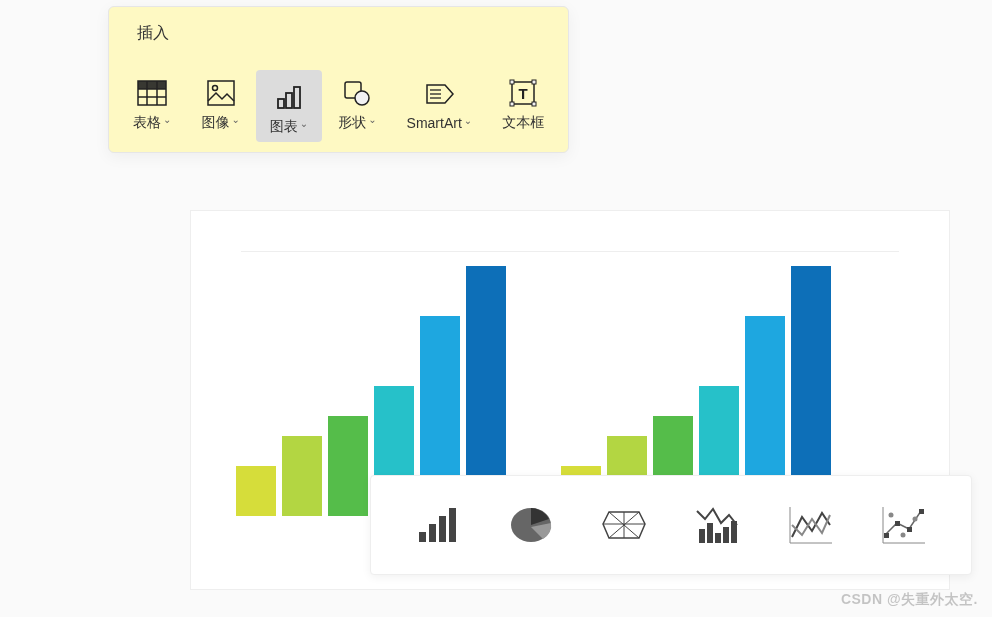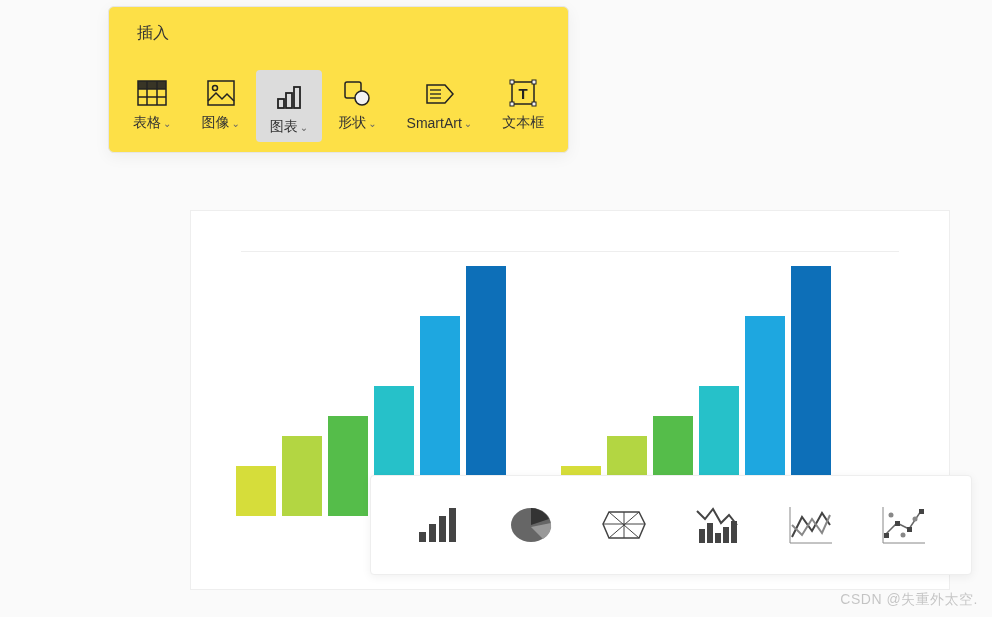--- a/index.html
+++ b/index.html
@@ -8,21 +8,21 @@
       background: #fafafa;
       width: 992px;
       height: 617px;
       position: relative;
       overflow: hidden;
     }
     .ribbon-container {
       position: absolute;
       top: 6px;
       left: 108px;
-      background: #fde047;
+      background: #fef9c3;
       border: 1px solid #e6e6e6;
       border-radius: 6px;
       box-shadow: 0 4px 16px rgba(0,0,0,0.05);
     }
     .tab-label {
       padding: 16px 28px 12px;
       font-size: 16px;
       color: #333;
       display: inline-block;
     }
@@ -48,21 +48,20 @@
     .ribbon-btn .icon-wrap {
       height: 34px;
       display: flex;
       align-items: center;
       justify-content: center;
     }
     .ribbon-btn-label {
       font-size: 14px;
       color: #333;
       display: flex;
-      align-items: center;
       gap: 2px;
       margin-top: 4px;
     }
     .chevron {
       font-size: 10px;
       color: #666;
     }
     .canvas {
       position: absolute;
       top: 210px;
@@ -119,20 +118,21 @@
       justify-content: center;
       cursor: pointer;
     }
     .watermark {
       position: absolute;
       bottom: 8px;
       right: 14px;
       font-size: 14px;
       color: rgba(0,0,0,0.22);
       letter-spacing: 0.5px;
+      font-weight: bold;
     }
   </style>
 </head>
 <body>
 
 <div class="ribbon-container">
   <div class="tab-label">插入</div>
   <div class="ribbon-items">
 
     <div class="ribbon-btn">

